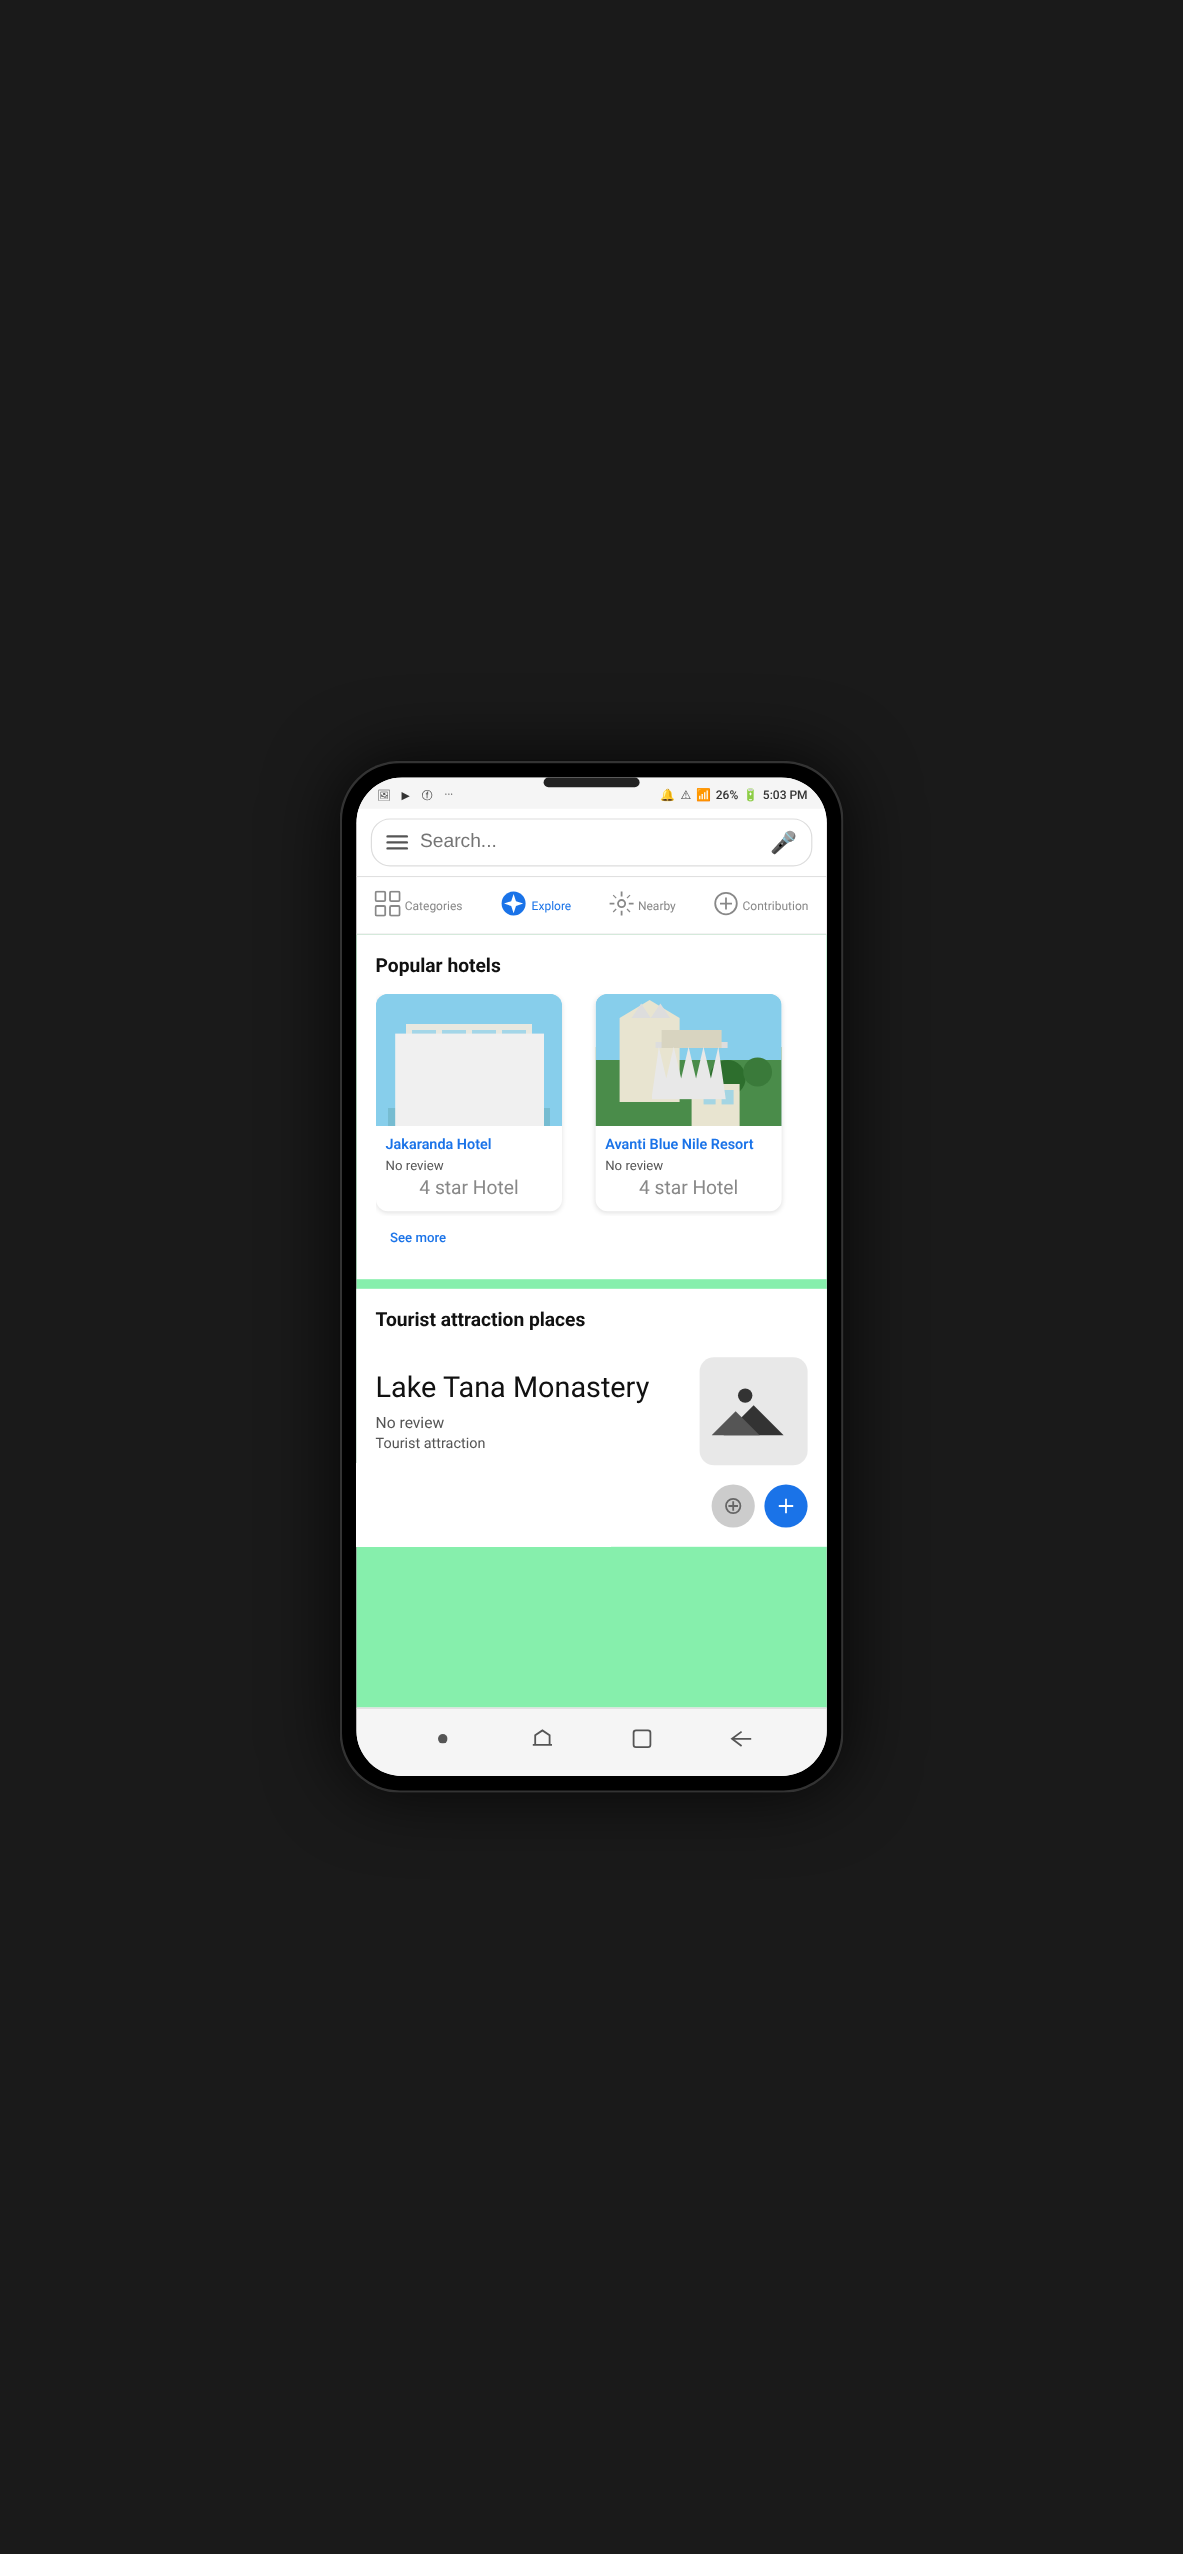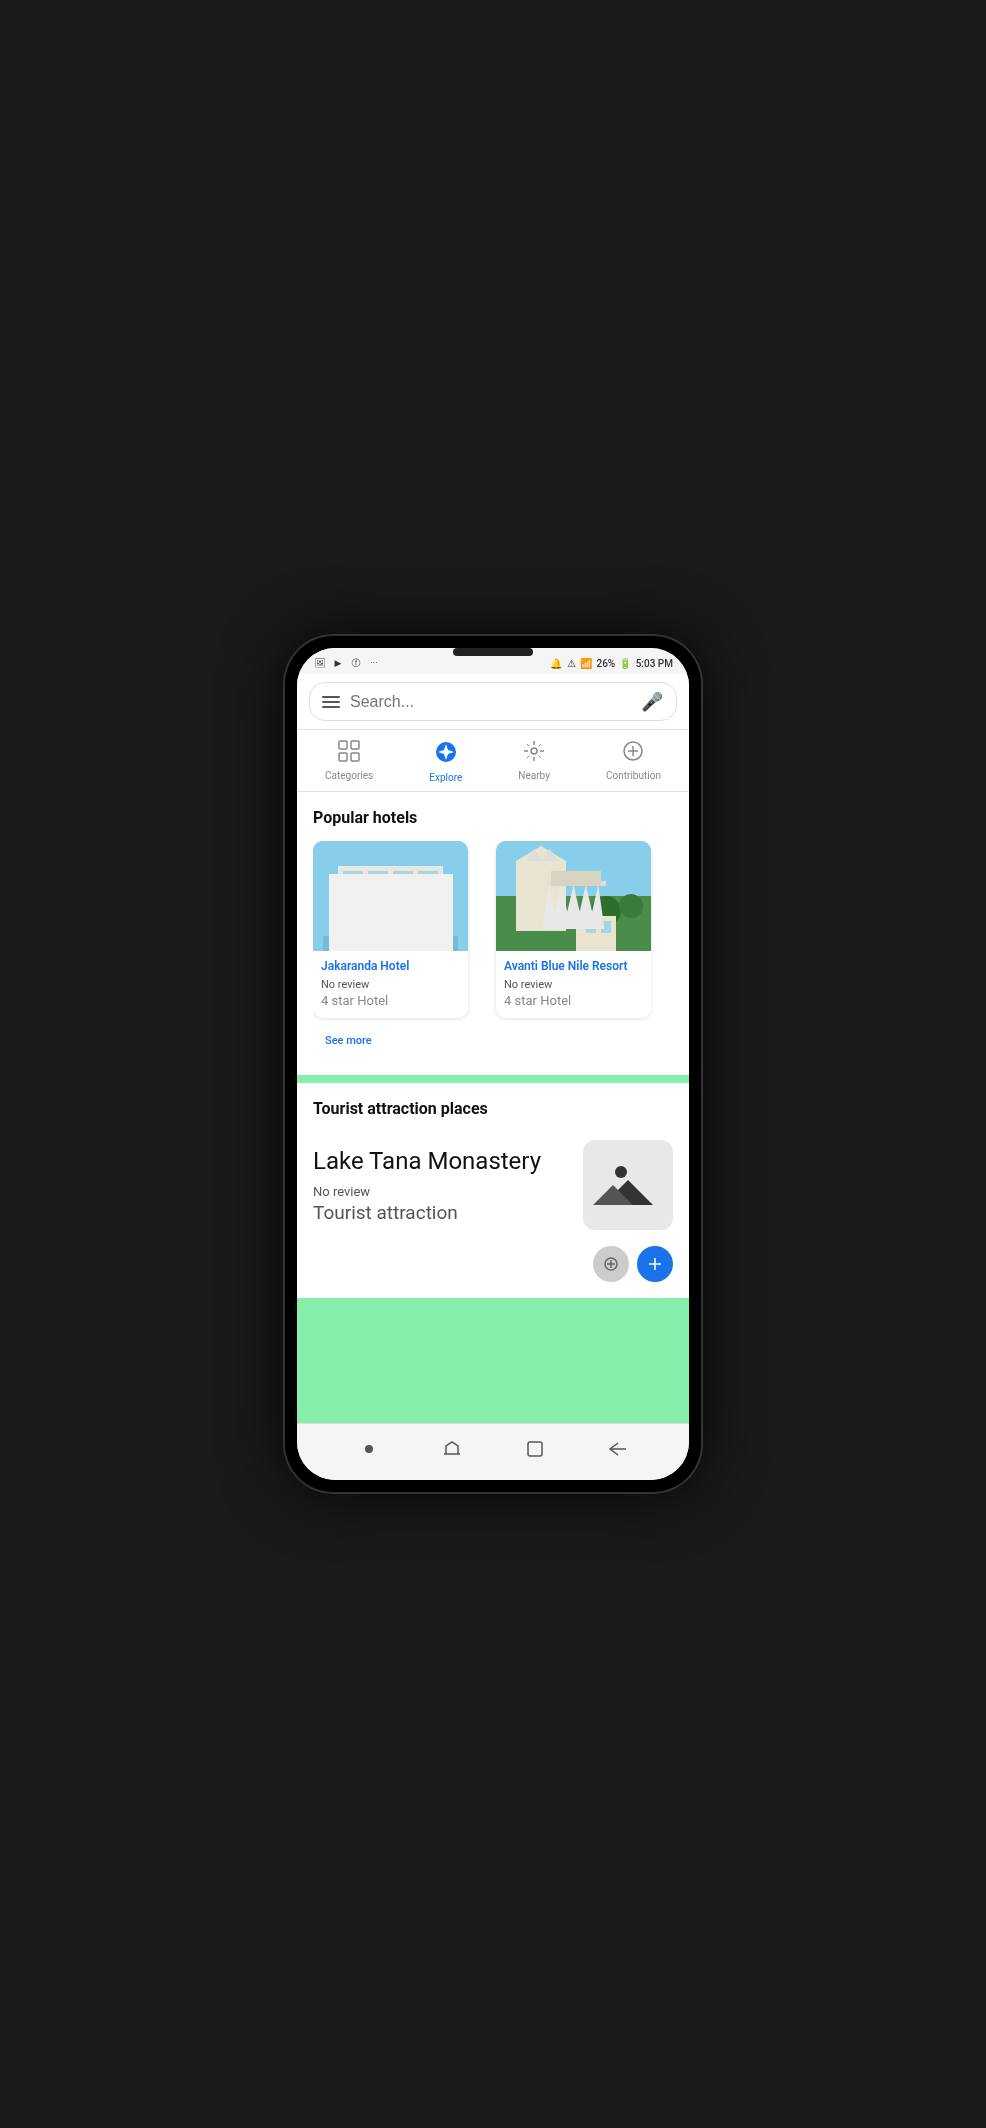--- a/index.html
+++ b/index.html
@@ -114,21 +114,21 @@
     .nav-tabs {
       background: #fff;
       display: flex;
       justify-content: space-around;
       padding: 8px 0 6px;
       border-bottom: 1px solid #e0e0e0;
       flex-shrink: 0;
     }
     .nav-tab {
       display: flex;
-      flex-direction: column;
+      flex-direction: row;
       align-items: center;
       gap: 3px;
       cursor: pointer;
       padding: 2px 8px;
     }
     .nav-tab-icon {
       font-size: 20px;
       color: #888;
     }
     .nav-tab-icon.active {
@@ -182,22 +182,23 @@
       color: #1a73e8;
       margin-bottom: 3px;
       line-height: 1.3;
     }
     .hotel-review {
       font-size: 11px;
       color: #555;
       margin-bottom: 2px;
     }
     .hotel-stars {
-      font-size: 13px;
+      font-size: 16px;
       color: #888;
+      text-align: center;
     }
     .see-more {
       text-align: left;
       padding: 12px;
       color: #1a73e8;
       font-size: 11px;
       font-weight: 500;
       cursor: pointer;
     }
     .attraction-card {
@@ -215,21 +216,21 @@
       color: #111;
       line-height: 1.2;
       margin-bottom: 8px;
     }
     .attraction-review {
       font-size: 13px;
       color: #555;
       margin-bottom: 2px;
     }
     .attraction-type {
-      font-size: 19px;
+      font-size: 12px;
       color: #555;
     }
     .attraction-image {
       width: 90px;
       height: 90px;
       background: #e8e8e8;
       border-radius: 12px;
       display: flex;
       align-items: center;
       justify-content: center;

